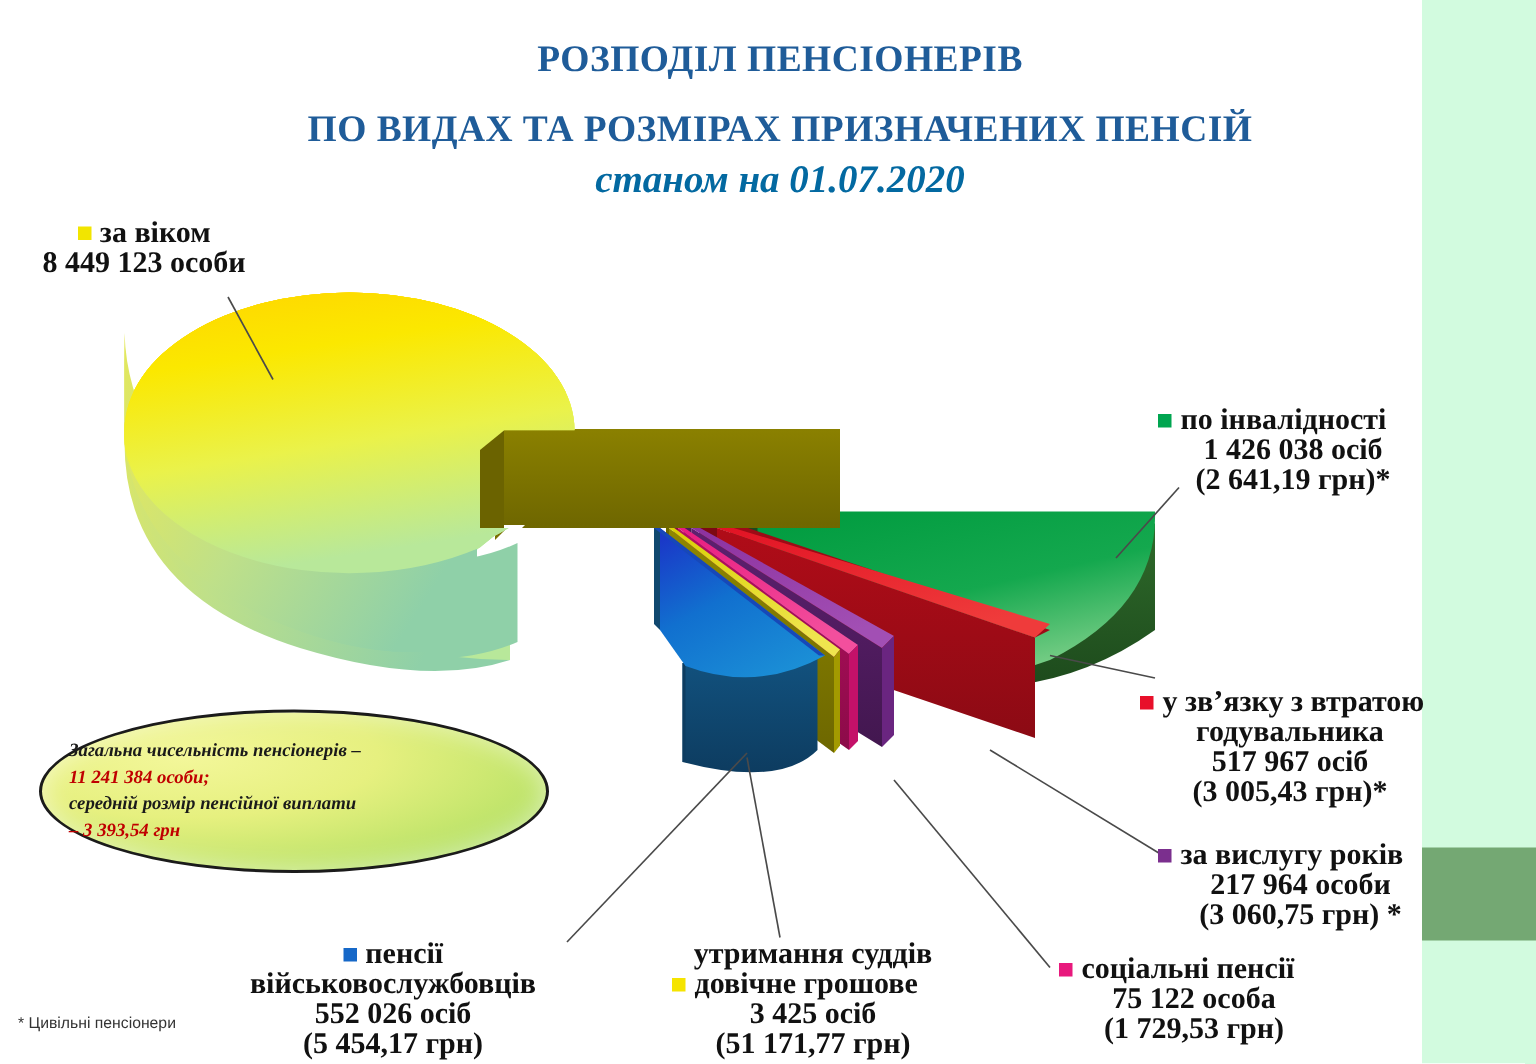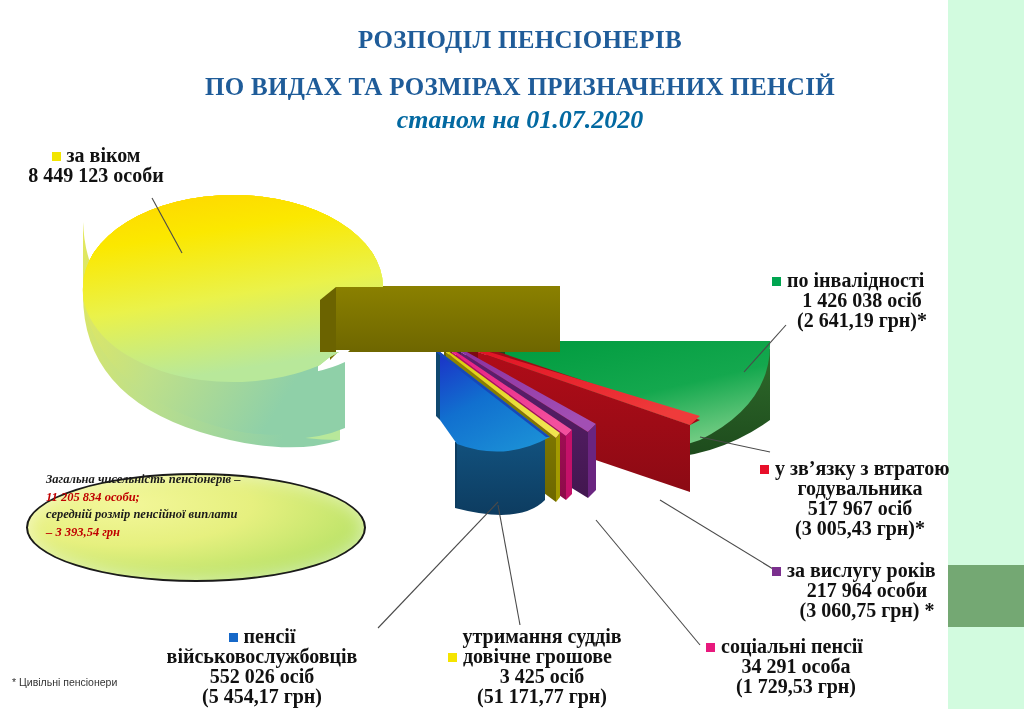--- a/index.html
+++ b/index.html
@@ -35,21 +35,21 @@
             font-family:"Liberation Sans","DejaVu Sans",sans-serif;}
 
   
   .oval{
     position:absolute;left:26px;top:473px;width:336px;height:105px;
     border:2px solid #1b1b1b;border-radius:50%;
     background:radial-gradient(ellipse at 28% 28%, #f3f79a 0%, #e6f07f 38%, #bfe46a 72%, #93d45c 100%);
     box-shadow:inset 0 0 18px rgba(255,255,255,.55);
   }
   .oval-txt{
-    position:absolute;left:46px;top:471px;width:300px;
+    position:absolute;left:46px;top:492px;width:300px;
     font-style:italic;font-weight:bold;font-size:12.5px;line-height:17.5px;color:#1a1a1a;
   }
   .oval-txt .red{color:#c00000;}
 </style>
 </head>
 <body>
 
 <div id="stage">
 
   <div class="band-mint"></div>
@@ -272,21 +272,21 @@
       <span class="marker" style="background:#7b2f8e;"></span><span>за вислугу років</span>
     </div>
     <div class="ln">217 964 особи</div>
     <div class="ln">(3 060,75 грн) *</div>
   </div>
 
   <div class="lbl center" style="left:706px;top:636px;width:180px;">
     <div class="ln hdr" style="text-align:left;">
       <span class="marker" style="background:#e8197d;"></span><span>соціальні пенсії</span>
     </div>
-    <div class="ln">34 291  особа</div>
+    <div class="ln">75 122  особа</div>
     <div class="ln">(1 729,53 грн)</div>
   </div>
 
   <div class="lbl center" style="left:432px;top:626px;width:220px;">
     <div class="ln">утримання  суддів</div>
     <div class="ln hdr" style="text-align:left;padding-left:16px;">
       <span class="marker" style="background:#f5e400;"></span><span>довічне грошове</span>
     </div>
     <div class="ln">3 425 осіб</div>
     <div class="ln">(51 171,77 грн)</div>
@@ -297,20 +297,20 @@
       <span class="marker" style="background:#1668c8;"></span><span>пенсії</span>
     </div>
     <div class="ln">військовослужбовців</div>
     <div class="ln">552 026 осіб</div>
     <div class="ln">(5 454,17 грн)</div>
   </div>
 
   <div class="oval"></div>
   <div class="oval-txt">
     <div>Загальна чисельність пенсіонерів –</div>
-    <div class="red">11 205 834 особи;</div>
+    <div class="red">11 241 384 особи;</div>
     <div>середній розмір пенсійної виплати</div>
     <div class="red">–  3 393,54 грн</div>
   </div>
 
   <div class="footnote">* Цивільні пенсіонери</div>
 
 </div>
 
 </body></html>

